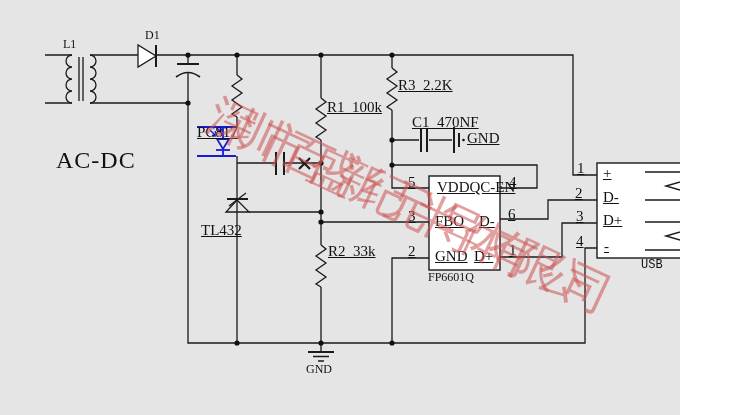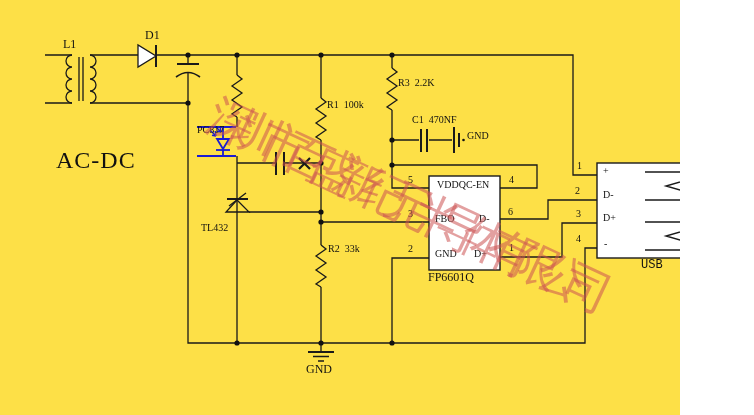--- a/index.html
+++ b/index.html
@@ -1,32 +1,32 @@
 <!DOCTYPE html>
 <html><head>
 <meta charset="utf-8">
 <style>
   html,body{margin:0;padding:0;background:#fff;}
   #canvas{
     position:relative;
     width:680px;height:415px;
-    background:#fde047;
+    background:#e5e5e5;
     overflow:hidden;
     font-family:"Liberation Serif","DejaVu Serif",serif;
   }
   #linework{position:absolute;left:0;top:0;}
   .lbl{
     position:absolute;
     font-family:"Liberation Serif","DejaVu Serif",serif;
     font-size:12px;
     color:#111;
     white-space:pre;
     line-height:1;
   }
-  .lbl.small{font-size:10px;}
+  .lbl.small{font-size:15px;text-decoration:underline;}
   .lbl.big{
     font-size:24px;
     letter-spacing:1px;
   }
   #watermark{
     position:absolute;
     left:224px;top:84px;
     font-size:48px;
     letter-spacing:-20px;
     color:rgba(204,82,82,0.55);

